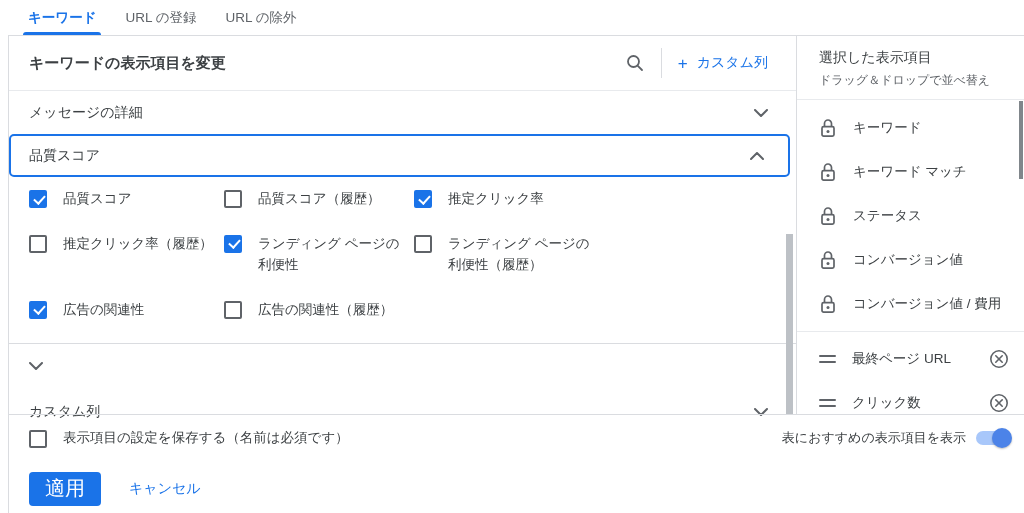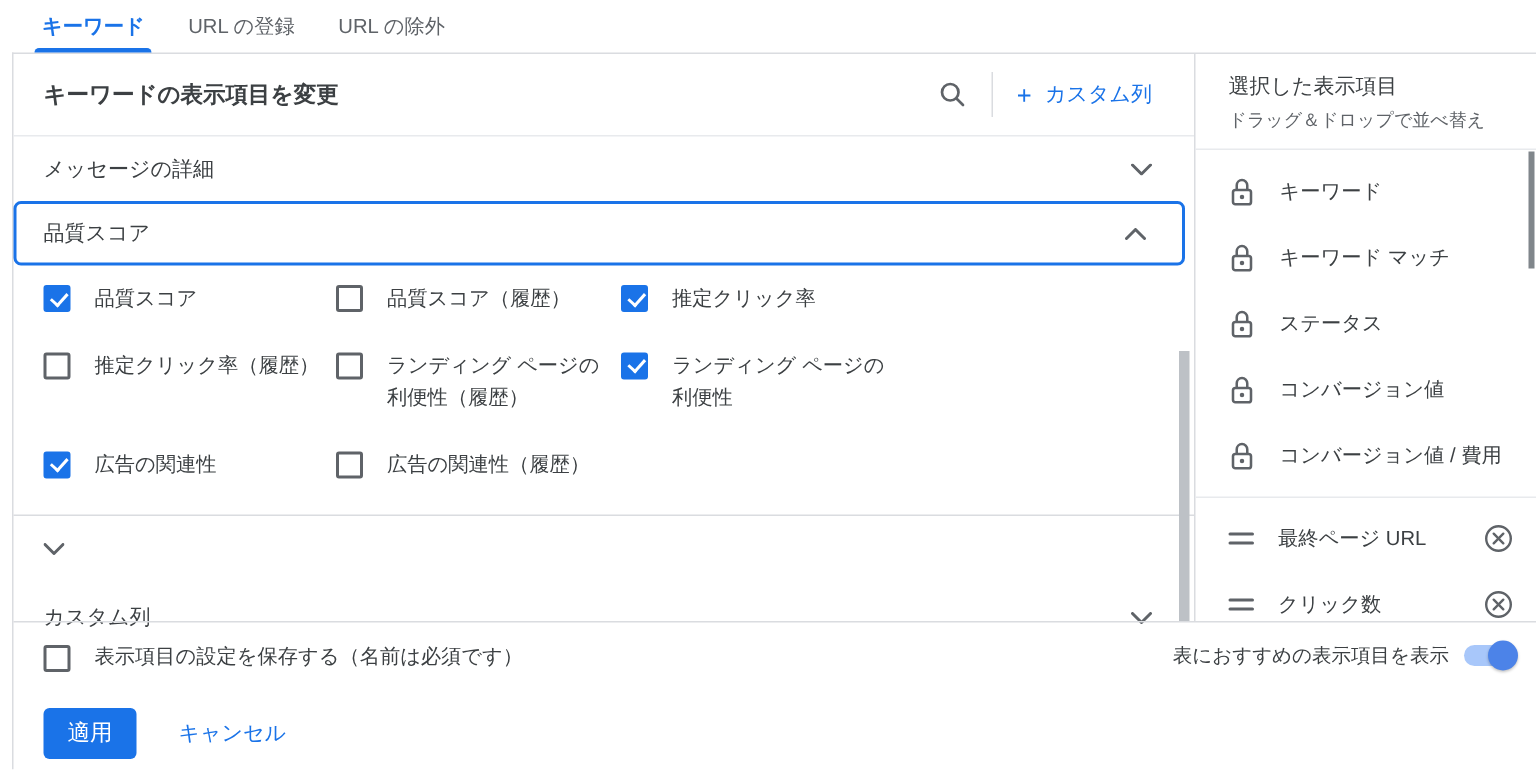--- a/index.html
+++ b/index.html
@@ -54,30 +54,30 @@
   .side-item { height:44px; display:flex; align-items:center; padding:0 14px 0 22px; }
   .side-item .item-label { font-size:13.5px; color:#3c4043; margin-left:16px; flex:1; }
   .list-divider { border-top:1px solid #e8eaed; margin:5px 0; }
   .drag-handle { width:17px; display:flex; flex-direction:column; gap:4px; cursor:grab; }
   .drag-handle span { display:block; height:2px; background:#5f6368; border-radius:1px; }
   .remove-btn { cursor:pointer; display:flex; align-items:center; }
   .scroll-thumb-side { position:absolute; right:1px; top:65px; width:4px; height:78px; background:#80868b; cursor:pointer; }
 
   
   .footer { border-top:1px solid #dadce0; flex:1; padding:13px 14px 0 20px; position:relative; }
-  .footer-row1 { display:flex; align-items:flex-start; justify-content:space-between; }
+  .footer-row1 { display:flex; align-items:center; justify-content:space-between; }
   .save-group { display:flex; align-items:center; cursor:pointer; }
   .save-group .cb-label { max-width:none; }
   .toggle-group { display:flex; align-items:center; gap:10px; }
   .toggle-label { font-size:13px; color:#3c4043; }
   .toggle { width:34px; height:14px; background:#a8c7fa; border-radius:8px; position:relative; cursor:pointer; }
   .toggle .knob { position:absolute; right:-2px; top:-3px; width:20px; height:20px; border-radius:50%; background:#4c83e8; box-shadow:0 1px 2px rgba(0,0,0,0.25); }
 
   .footer-buttons { display:flex; align-items:center; gap:16px; margin-top:23px; }
-  .apply-btn { min-width:56px; height:34px; background:#1a73e8; color:#fff; border:none; border-radius:4px; font-size:15px; font-family:inherit; padding:0 16px; cursor:pointer; }
+  .apply-btn { min-width:56px; height:34px; background:#1a73e8; color:#fff; border:none; border-radius:4px; font-size:20px; font-family:inherit; padding:0 16px; cursor:pointer; }
   .cancel-btn { background:none; border:none; color:#1a73e8; font-size:14px; font-family:inherit; padding:0 12px; height:34px; cursor:pointer; }
 
   svg { display:block; }
 </style>
 </head>
 <body>
 
 <div class="tabbar">
   <div class="tab active">
       <span>キーワード</span>
@@ -142,26 +142,26 @@
         </div>
         <div class="cb-item">
           <span class="cb checked"></span>
           <span class="cb-label">推定クリック率</span>
         </div>
         <div class="cb-item">
           <span class="cb"></span>
           <span class="cb-label">推定クリック率（履歴）</span>
         </div>
         <div class="cb-item">
+          <span class="cb checked"></span>
+          <span class="cb-label">ランディング ページの利便性</span>
+        </div>
+        <div class="cb-item">
           <span class="cb"></span>
           <span class="cb-label">ランディング ページの利便性（履歴）</span>
-        </div>
-        <div class="cb-item">
-          <span class="cb checked"></span>
-          <span class="cb-label">ランディング ページの利便性</span>
         </div>
         <div class="cb-item">
           <span class="cb checked"></span>
           <span class="cb-label">広告の関連性</span>
         </div>
         <div class="cb-item">
           <span class="cb"></span>
           <span class="cb-label">広告の関連性（履歴）</span>
         </div>
       </div>

